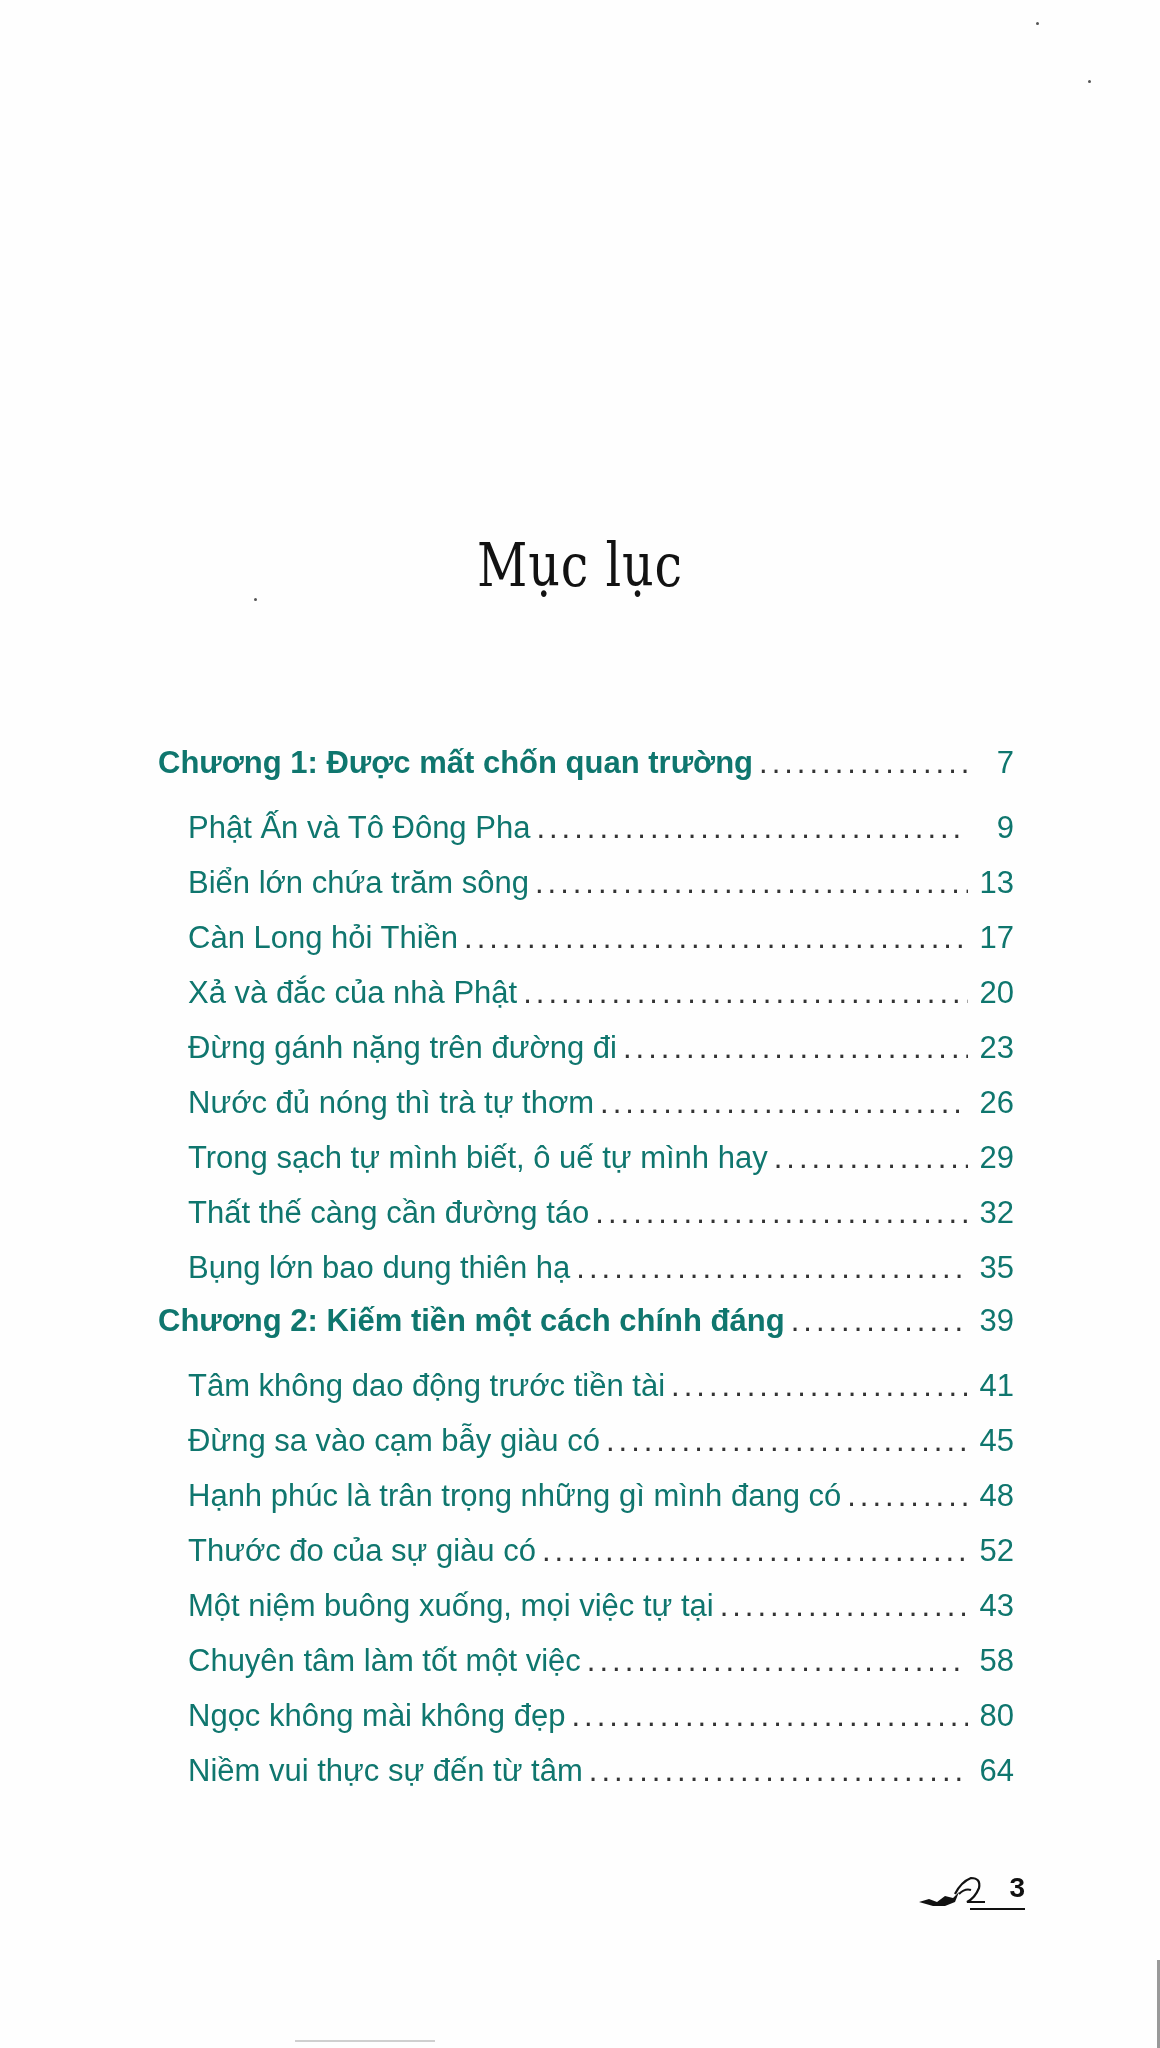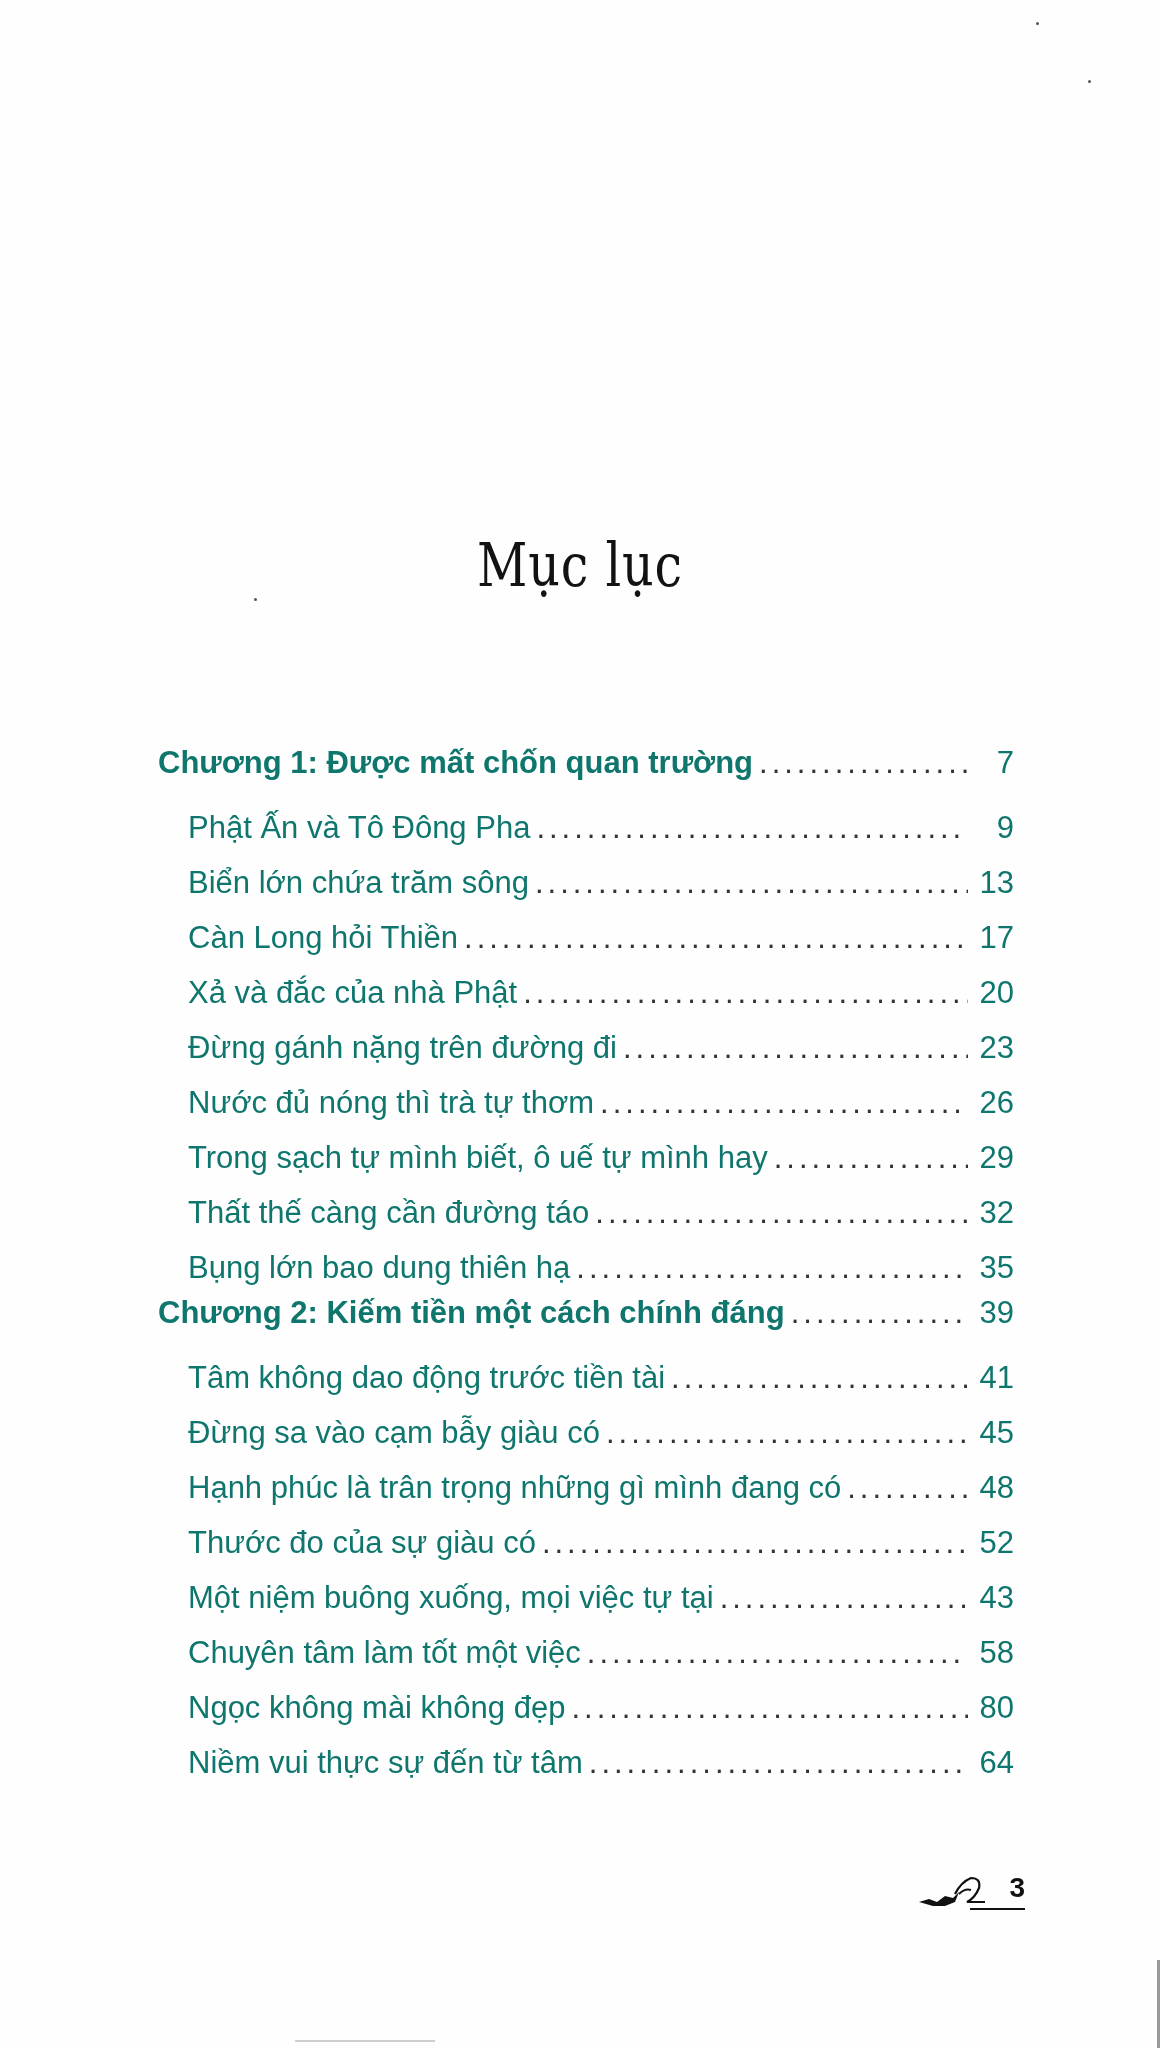--- a/index.html
+++ b/index.html
@@ -9,21 +9,21 @@
     position: absolute; left: 0; width: 1160px; top: 530px; text-align: center;
     font-family: "DejaVu Serif", "Liberation Serif", serif; font-size: 60px; letter-spacing: 1px;
     color: #121212; transform: scaleX(0.82); transform-origin: 50% 50%;
   }
   .toc { position: absolute; left: 158px; width: 856px; top: 745px; }
   .row {
     display: flex; align-items: baseline; height: 55px;
     font-family: "Liberation Sans", "DejaVu Sans", sans-serif; font-size: 31px; color: #0f766e;
   }
   .row.chapter { font-weight: bold; font-size: 31px; }
-  .row.chapter.second { margin-top: 0; }
+  .row.chapter.second { margin-top: 8px; }
   .row.entry { padding-left: 30px; align-items: center; }
   .row .label { white-space: nowrap; }
   .row .leader {
     flex: 1; overflow: hidden; white-space: nowrap; margin: 0 6px;
     font-weight: normal; letter-spacing: 4px; color: #333;
   }
   .row .leader::after { content: "...................................................................................................................................."; }
   .row .page-num { white-space: nowrap; font-weight: normal; min-width: 40px; text-align: right; }
   .folio { position: absolute; left: 915px; top: 1872px; width: 110px; height: 50px; }
   .folio .num {

